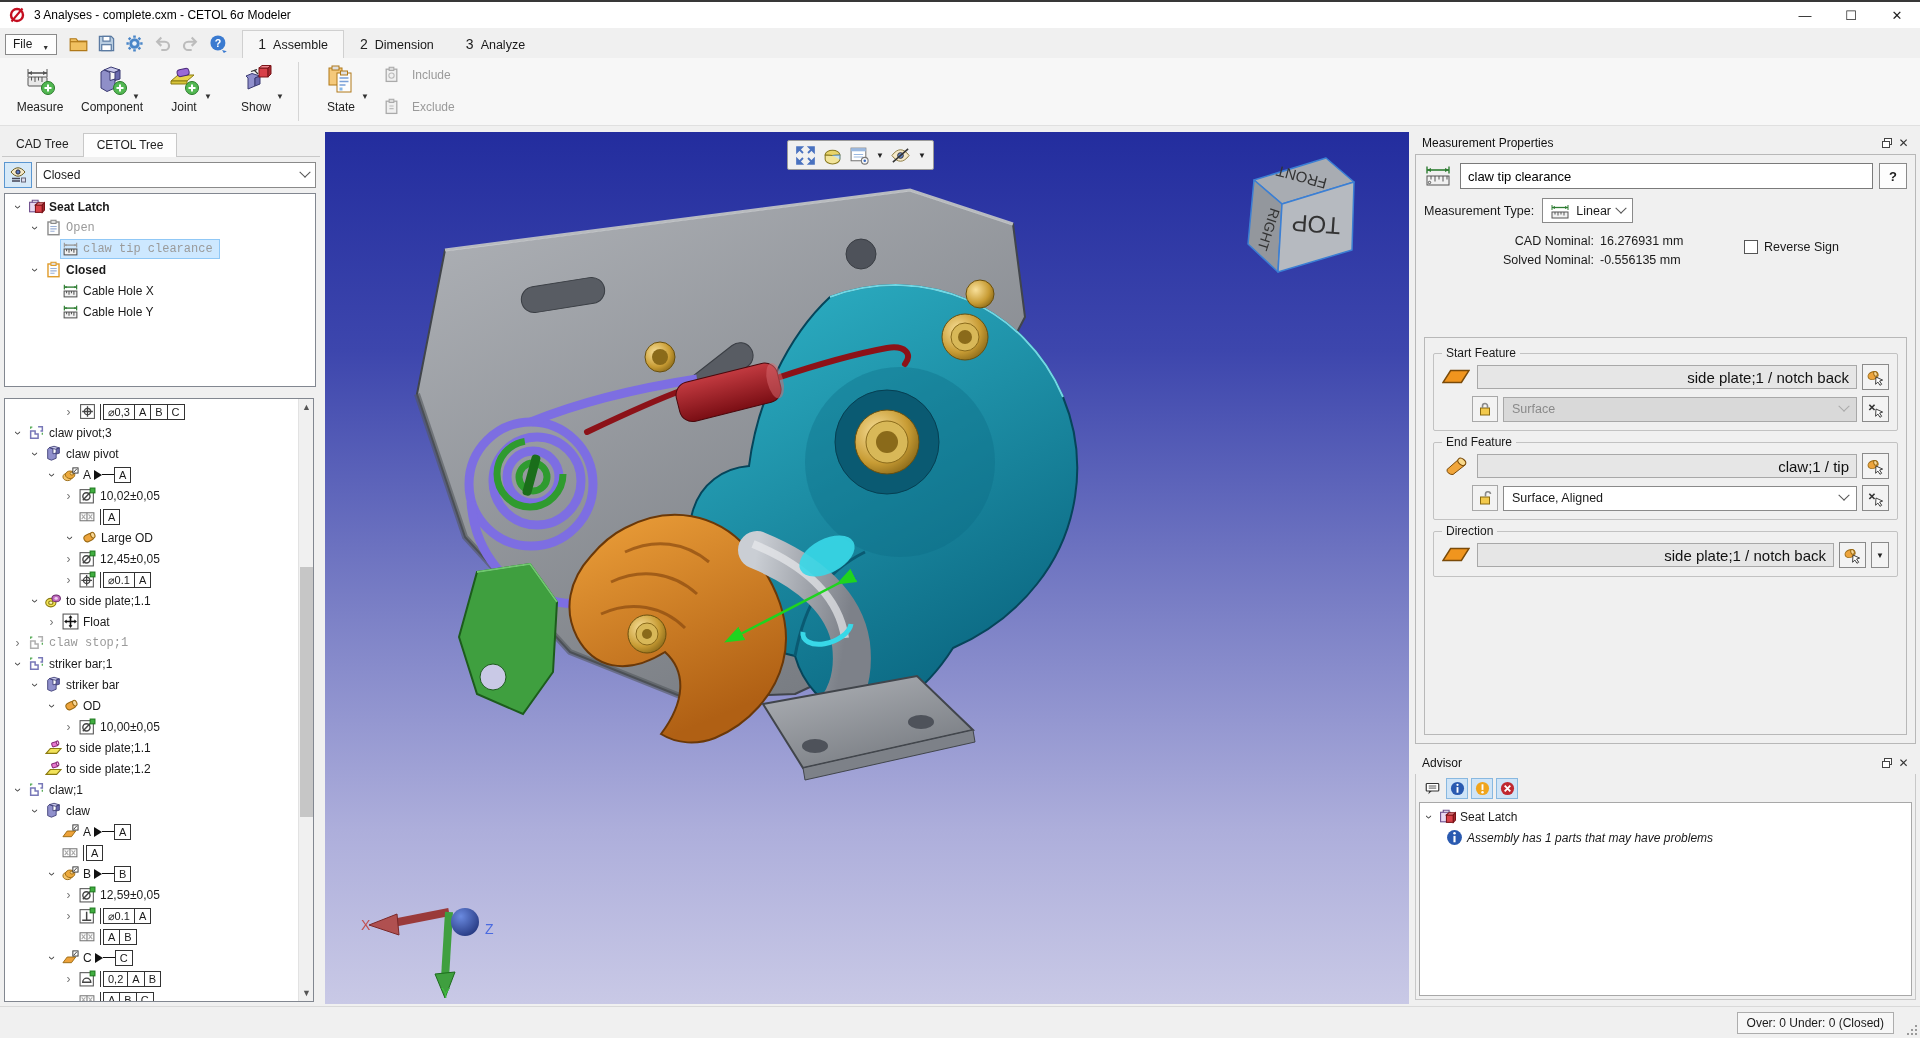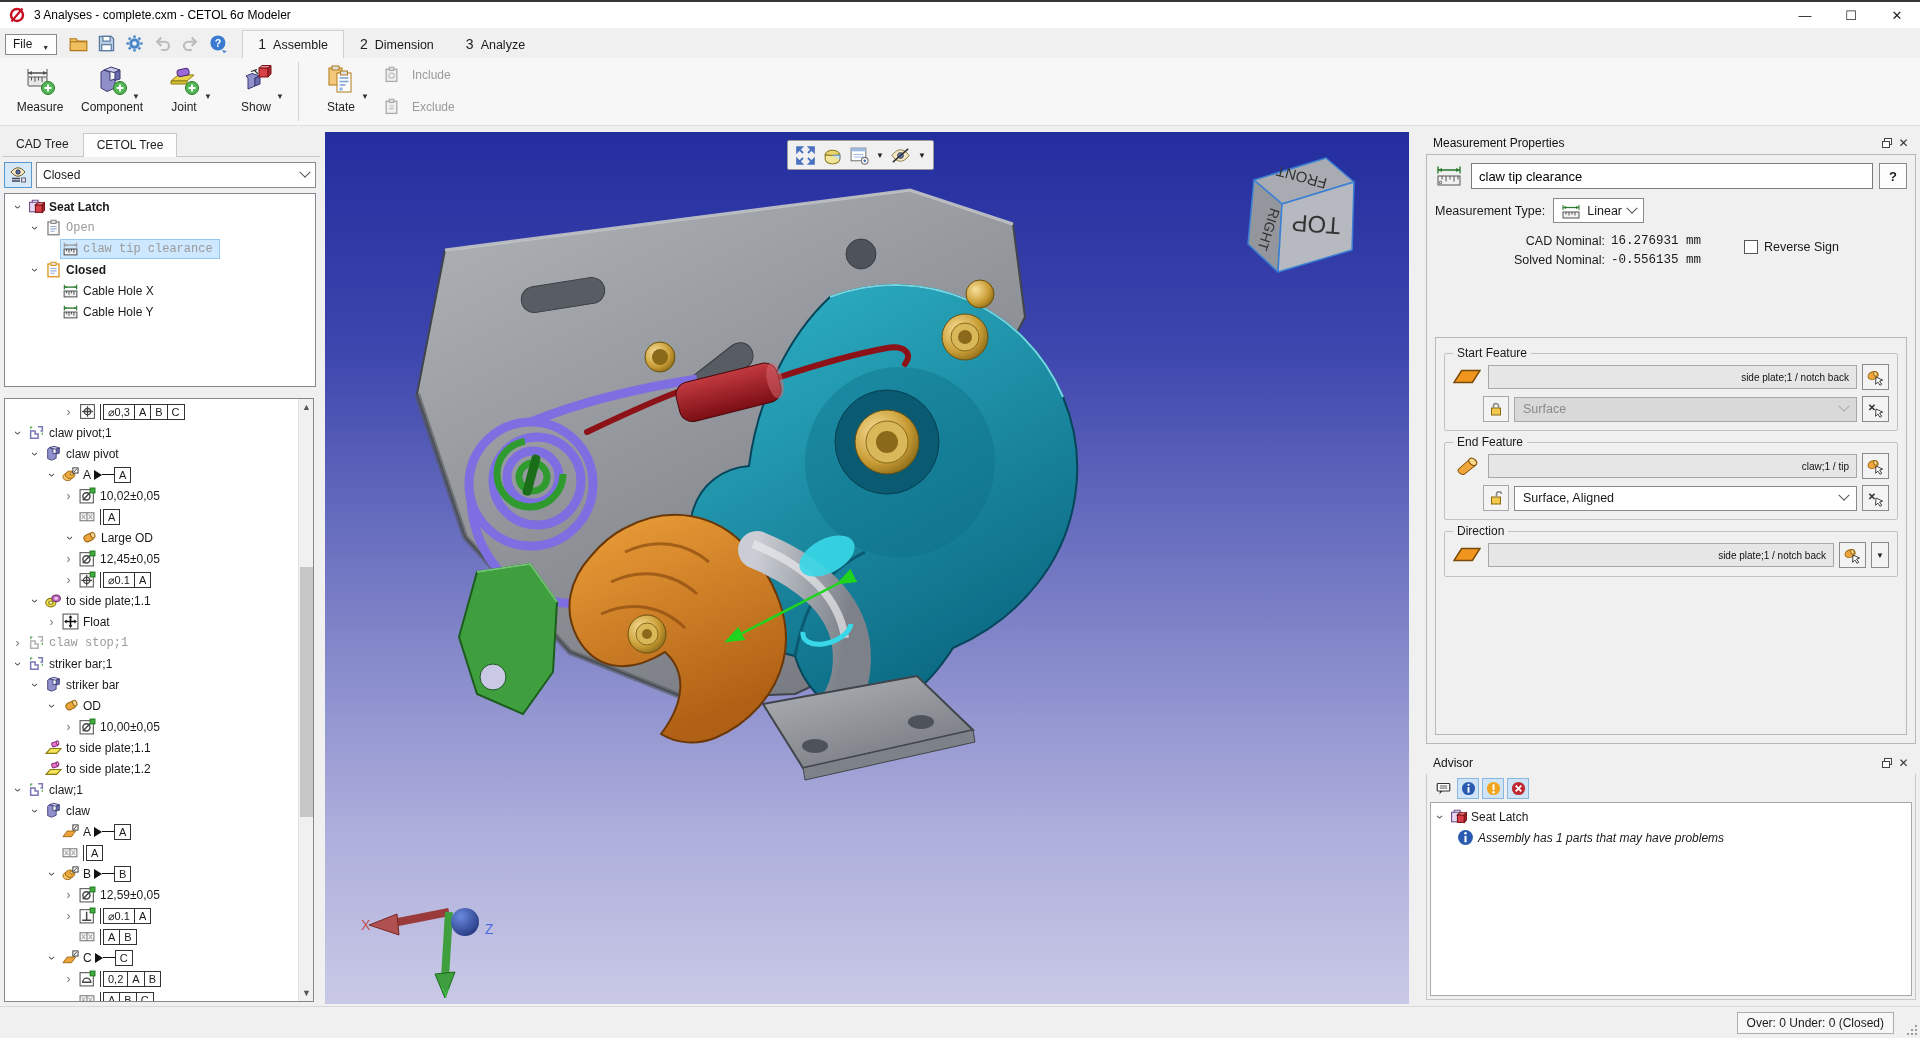--- a/index.html
+++ b/index.html
@@ -86,51 +86,51 @@
   .vtoolbar { position:absolute; left:462px; top:8px; height:30px; background:#f0f0f0; border:1px solid #9a9a9a; border-radius:2px; display:flex; align-items:center; gap:3px; padding:2px 5px; }
   .vtb { width:24px; height:24px; display:flex; align-items:center; justify-content:center; }
   .vtb svg { width:21px; height:21px; }
   .vtb-arrow { font-size:8px; color:#222; padding:0 2px; }
   .cube { position:absolute; left:905px; top:16px; }
   .triad { position:absolute; left:28px; top:758px; }
   .modelsvg { position:absolute; left:0; top:0; }
 
   
   .rightpanel { position:absolute; right:0; top:0; width:509px; bottom:0; background:#f0f0f0; }
-  .dockpanel { position:absolute; left:15px; right:4px; }
+  .dockpanel { position:absolute; left:4px; right:4px; }
   .dockhead { height:22px; display:flex; align-items:center; padding:0 4px 0 7px; font-size:12px; color:#111; }
   .dockhead .dspace { flex:1; }
   .dockhead .hicon { width:17px; height:16px; display:flex; align-items:center; justify-content:center; color:#333; font-size:12px; }
   .dockhead .hicon svg { width:12px; height:12px; }
   .mp-body { position:absolute; left:0; right:0; top:22px; bottom:0; border:1px solid #b8b8b8; background:#f0f0f0; padding:8px 8px 0 8px; }
   .name-row { display:flex; align-items:center; gap:6px; }
   .name-icon { width:30px; height:26px; }
   .name-icon svg { width:28px; height:24px; }
   .name-input { flex:1; height:26px; border:1px solid #7a7a7a; background:#fff; font-family:"Liberation Sans",sans-serif; font-size:13px; padding:0 7px; }
   .help-btn { width:28px; height:26px; border:1px solid #8a8a8a; background:#fdfdfd; font-weight:bold; font-size:13px; display:flex; align-items:center; justify-content:center; }
   .type-row { display:flex; align-items:center; gap:8px; margin-top:9px; }
   .type-label { font-size:12.5px; }
   .dd { border:1px solid #8a8a8a; background:#fff; height:25px; display:inline-flex; align-items:center; gap:6px; padding:0 7px; font-size:12.5px; }
   .dd .dicn { width:20px; height:16px; } .dd .dicn svg { width:20px; height:16px; }
   .nominals { position:relative; margin-top:8px; height:40px; }
   .nomrow { display:flex; height:19px; align-items:center; }
   .nomlbl { width:170px; text-align:right; font-size:12.5px; }
-  .nomval { margin-left:6px; font-size:12.5px;font-family:Liberation Mono, monospace; }
+  .nomval { margin-left:6px; font-size:12.5px; }
   .revsign { position:absolute; right:68px; top:9px; display:flex; align-items:center; gap:6px; font-size:12.5px; }
   .cbx { width:14px; height:14px; border:1px solid #555; background:#fff; }
   .mtabs { display:flex; margin-top:12px; height:24px; }
   .mtab { padding:4px 13px; font-size:12px; border:1px solid transparent; border-bottom:none; }
   .mtab.active { background:#fdfdfd; border-color:#b8b8b8; position:relative; top:1px; z-index:2; }
   .tabcontent { position:absolute; left:8px; right:8px; top:182px; bottom:8px; border:1px solid #b8b8b8; background:#f0f0f0; padding:4px 8px; }
   .group { border:1px solid #c2c2c2; border-radius:2px; margin-top:11px; padding:10px 8px 8px 8px; position:relative; }
   .group .legend { position:absolute; top:-8px; left:8px; background:#f0f0f0; padding:0 4px; font-size:12px; }
   .frow { display:flex; align-items:center; gap:5px; }
   .frow + .frow { margin-top:6px; }
   .ref-icon { width:30px; height:22px; flex:0 0 auto; } .ref-icon svg { width:28px; height:20px; }
-  .ref-field { flex:1; height:24px; border:1px solid #a8a8a8; background:#e6e6e6; display:flex; align-items:center; justify-content:flex-end; padding:0 7px; font-size:10px; color:#111; }
+  .ref-field { flex:1; height:24px; border:1px solid #a8a8a8; background:#e6e6e6; display:flex; align-items:center; justify-content:flex-end; padding:0 7px; font-size:15px; color:#111; }
   .sq-btn { width:27px; height:26px; border:1px solid #8a8a8a; background:#f3f3f3; display:flex; align-items:center; justify-content:center; flex:0 0 auto; }
   .sq-btn svg { width:19px; height:19px; }
   .sq-btn.small { width:18px; } .sq-btn.small .dnarrow { font-size:8px; color:#222; }
   .lock-btn { width:26px; height:26px; border:1px solid #a8a8a8; background:#f3f3f3; display:flex; align-items:center; justify-content:center; margin-left:30px; flex:0 0 auto; }
   .lock-btn svg { width:16px; height:16px; }
   .cselect { flex:1; height:25px; border:1px solid #8a8a8a; background:#fff; display:flex; align-items:center; padding:0 8px; font-size:12.5px; }
   .cselect.disabled { background:#d9d9d9; color:#8a8a8a; border-color:#a8a8a8; }
   .cselect .cspace { flex:1; }
 
   
@@ -449,21 +449,21 @@
               <div class="trow" style="padding-left:4px">
                 <span class="exp open">›</span>
                 <span class="rowbody">
                   <span class="ticn">
                     <svg viewBox="0 0 16 16">
                       <path d="M2.5 6.5h4.2v2.8h2.8v4.2H2.5z" fill="none" stroke="#7878b8" stroke-width="1.4"></path>
                       <path d="M9.5 2.5h4v4h-1.8" fill="none" stroke="#7878b8" stroke-width="1.4"></path>
                       <path d="M2.5 4.5v-1.6h1.6M13.5 8.2v1.8" fill="none" stroke="#55aa55" stroke-width="1.2"></path>
                     </svg>
                   </span>
-                  <span class="tlabel">claw pivot;1</span>
+                  <span class="tlabel">claw pivot;3</span>
                 </span>
               </div>
               <div class="trow" style="padding-left:21px">
                 <span class="exp open">›</span>
                 <span class="rowbody">
                   <span class="ticn">
                     <svg viewBox="0 0 16 16">
                       <path d="M4 2.5l4.5-1.3 5 1.5-3.5 1.3z" fill="#c8c8ea" stroke="#3a3a72" stroke-width=".8"></path>
                       <path d="M4 2.5l3.5 1.3v4.5l3-.8v5l-4.5 1.8-3.5-1.5V4z" fill="#9090cc" stroke="#3a3a72" stroke-width=".8"></path>
                       <path d="M13.5 2.7v5l-3 .8v-4.5z" fill="#6a6aae" stroke="#3a3a72" stroke-width=".8"></path>

